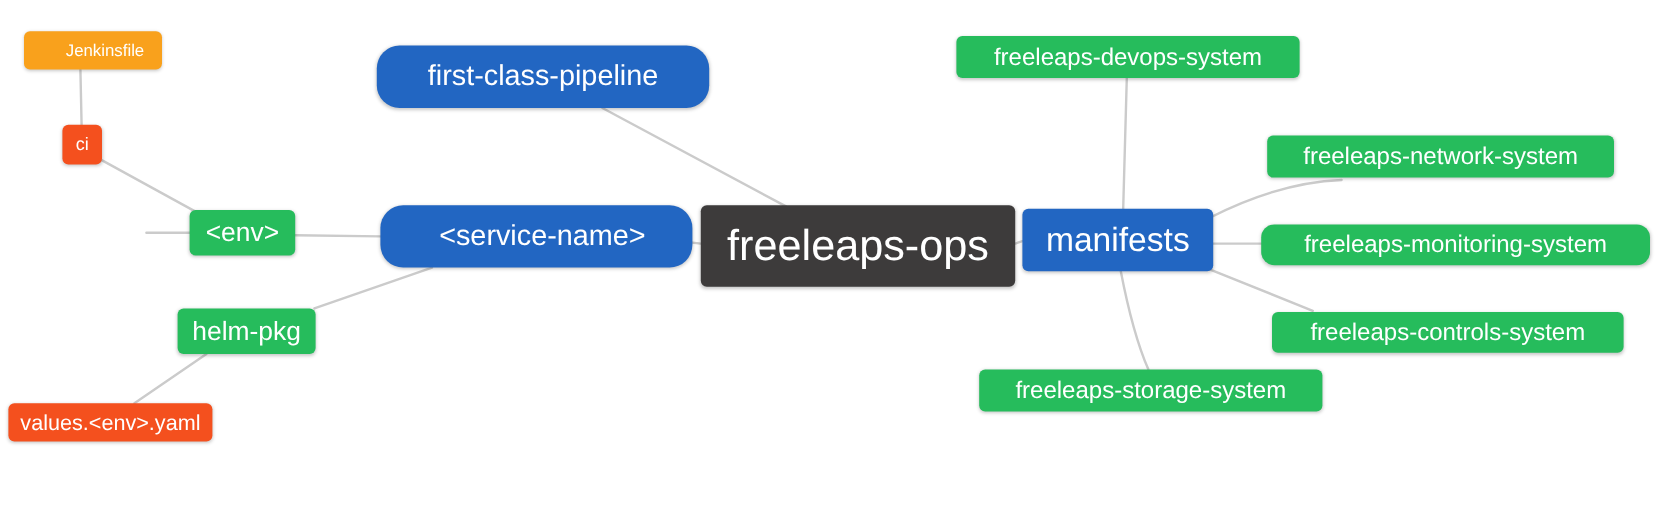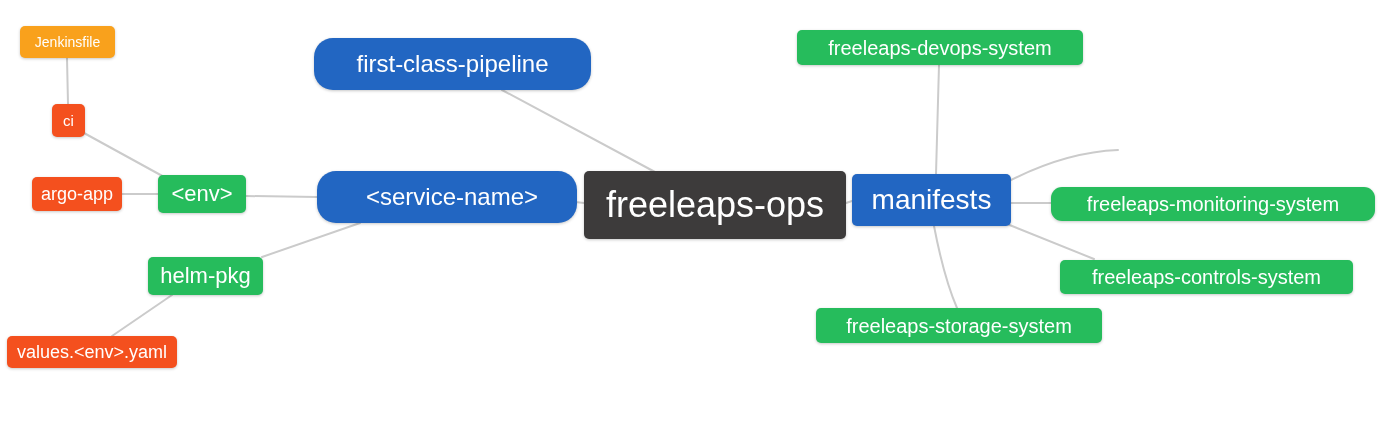--- a/index.html
+++ b/index.html
@@ -28,21 +28,21 @@
   .c-red    {background:#f4501e;}
   .c-orange {background:#f9a11c;}
   .c-dark   {background:#3d3b3b;}
   .fs-root  {font-size:36px;}
   .fs-l1    {font-size:24px;border-radius:19px;}
   .fs-l1b   {font-size:28px;}
   .fs-l2    {font-size:22px;text-align:right;}
   .fs-sys   {font-size:20px;}
   .fs-sm    {font-size:18px;}
   .fs-ci    {font-size:15px;}
-  .fs-jf    {font-size:14px;}
+  .fs-jf    {font-size:14px;padding-left:20px;}
 </style>
 </head>
 <body>
 
 <div class="canvas">
 
   <svg class="edges" viewBox="0 0 1390 421" xmlns="http://www.w3.org/2000/svg">
     <path d="M67,58 L68,104"></path>
     <path d="M84,133 L166,178"></path>
     <path d="M122,194 L158,194"></path>
@@ -56,38 +56,38 @@
     <path d="M1009,181 Q1066,152 1118,150"></path>
     <path d="M1011,203 L1051,203"></path>
     <path d="M1007,224 L1094,259"></path>
     <path d="M934,226 Q944,278 957,308"></path>
   </svg>
 
   <div class="node c-orange fs-jf" style="left:20px;  top:26px;  width:95px;  height:32px;">Jenkinsfile</div>
 
   <div class="node c-red fs-ci" style="left:52px;  top:104px; width:33px;  height:33px;">ci</div>
 
-  <div class="node c-red fs-sm" style="left:32px;  top:177px; width:90px;  height:34px;">argo-app</div>
 
   <div class="node c-green fs-l2" style="left:158px; top:175px; width:88px;  height:38px;">&lt;env&gt;</div>
 
   <div class="node c-blue fs-l1" style="left:314px; top:38px;  width:277px; height:52px;">first-class-pipeline</div>
 
   <div class="node c-blue fs-l1" style="left:317px; top:171px; width:250px; height:52px;padding-left:10px;">&lt;service-name&gt;</div>
 
   <div class="node c-dark fs-root" style="left:584px; top:171px; width:262px; height:68px;">freeleaps-ops</div>
 
   <div class="node c-blue fs-l1b" style="left:852px; top:174px; width:159px; height:52px;">manifests</div>
 
   <div class="node c-green fs-l2" style="left:148px; top:257px; width:115px; height:38px;">helm-pkg</div>
 
   <div class="node c-red fs-sm" style="left:7px;   top:336px; width:170px; height:32px;text-align:right;">values.&lt;env&gt;.yaml</div>
 
   <div class="node c-green fs-sys" style="left:797px; top:30px;  width:286px; height:35px;">freeleaps-devops-system</div>
 
+  <div class="node c-green fs-sys" style="left:1056px;top:113px; width:289px; height:35px;">freeleaps-network-system</div>
 
   <div class="node c-green fs-sys" style="left:1051px;top:187px; width:324px; height:34px;border-radius:11px;">freeleaps-monitoring-system</div>
 
   <div class="node c-green fs-sys" style="left:1060px;top:260px; width:293px; height:34px;">freeleaps-controls-system</div>
 
   <div class="node c-green fs-sys" style="left:816px; top:308px; width:286px; height:35px;">freeleaps-storage-system</div>
 
 </div>
 
 </body></html>

